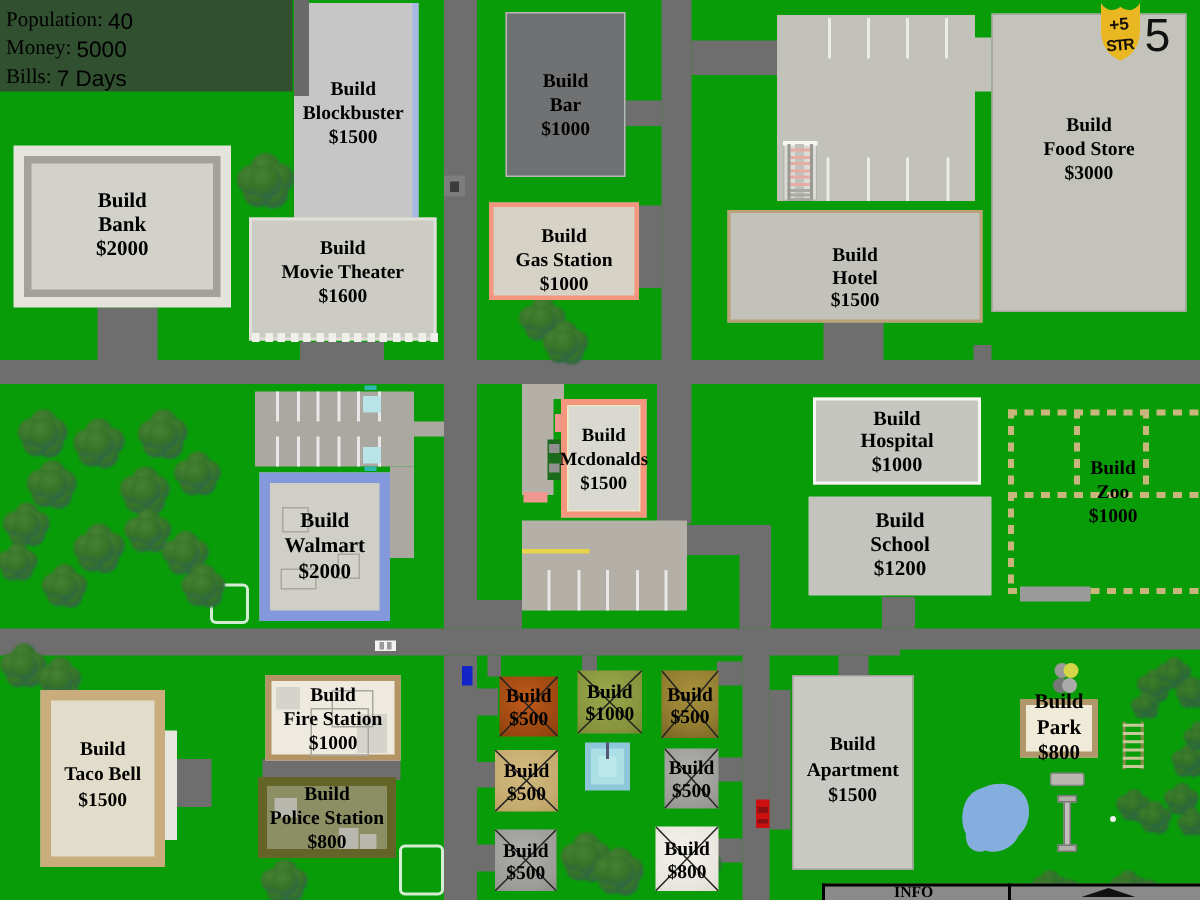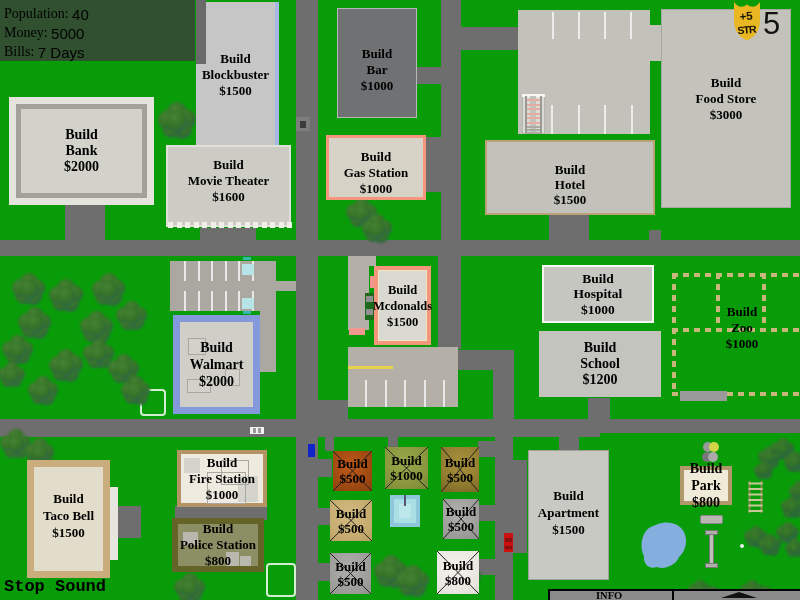--- a/index.html
+++ b/index.html
@@ -520,13 +520,12 @@
       <text x="6.5" y="19" font-family="Liberation Sans" font-size="11.5" font-weight="bold" fill="#151008" transform="rotate(-5 14 15)">+5</text>
       <text x="4.5" y="32.5" font-family="Liberation Sans" font-size="10.5" font-weight="bold" fill="#151008" transform="rotate(-5 14 29)" textLength="19">STR</text>
     </svg>
 <div style="position:absolute;left:763px;top:8px;font-family:'Liberation Sans',sans-serif;font-size:31px;line-height:31px;color:#111">5</div>
 <div style="position:absolute;left:548px;top:589px;width:252px;height:11px;background:#8a8a8a;border-top:2px solid #000;border-left:2px solid #000"></div>
 <div style="position:absolute;left:596px;top:590px;font-family:'Liberation Serif',serif;font-weight:bold;font-size:10.5px;color:#000">INFO</div>
 <div style="position:absolute;left:672px;top:589px;width:2px;height:11px;background:#000"></div>
 <svg width="40" height="10" style="position:absolute;left:719px;top:590px">
       <path d="M2 8 L20 2 L38 8 Z" fill="#111"></path>
     </svg>
-<div style="position:absolute;left:4px;top:577px;font-family:'Liberation Mono',monospace;font-size:17px;font-weight:bold;color:#000">Stop Sound</div>
 </div>
 </body></html>

